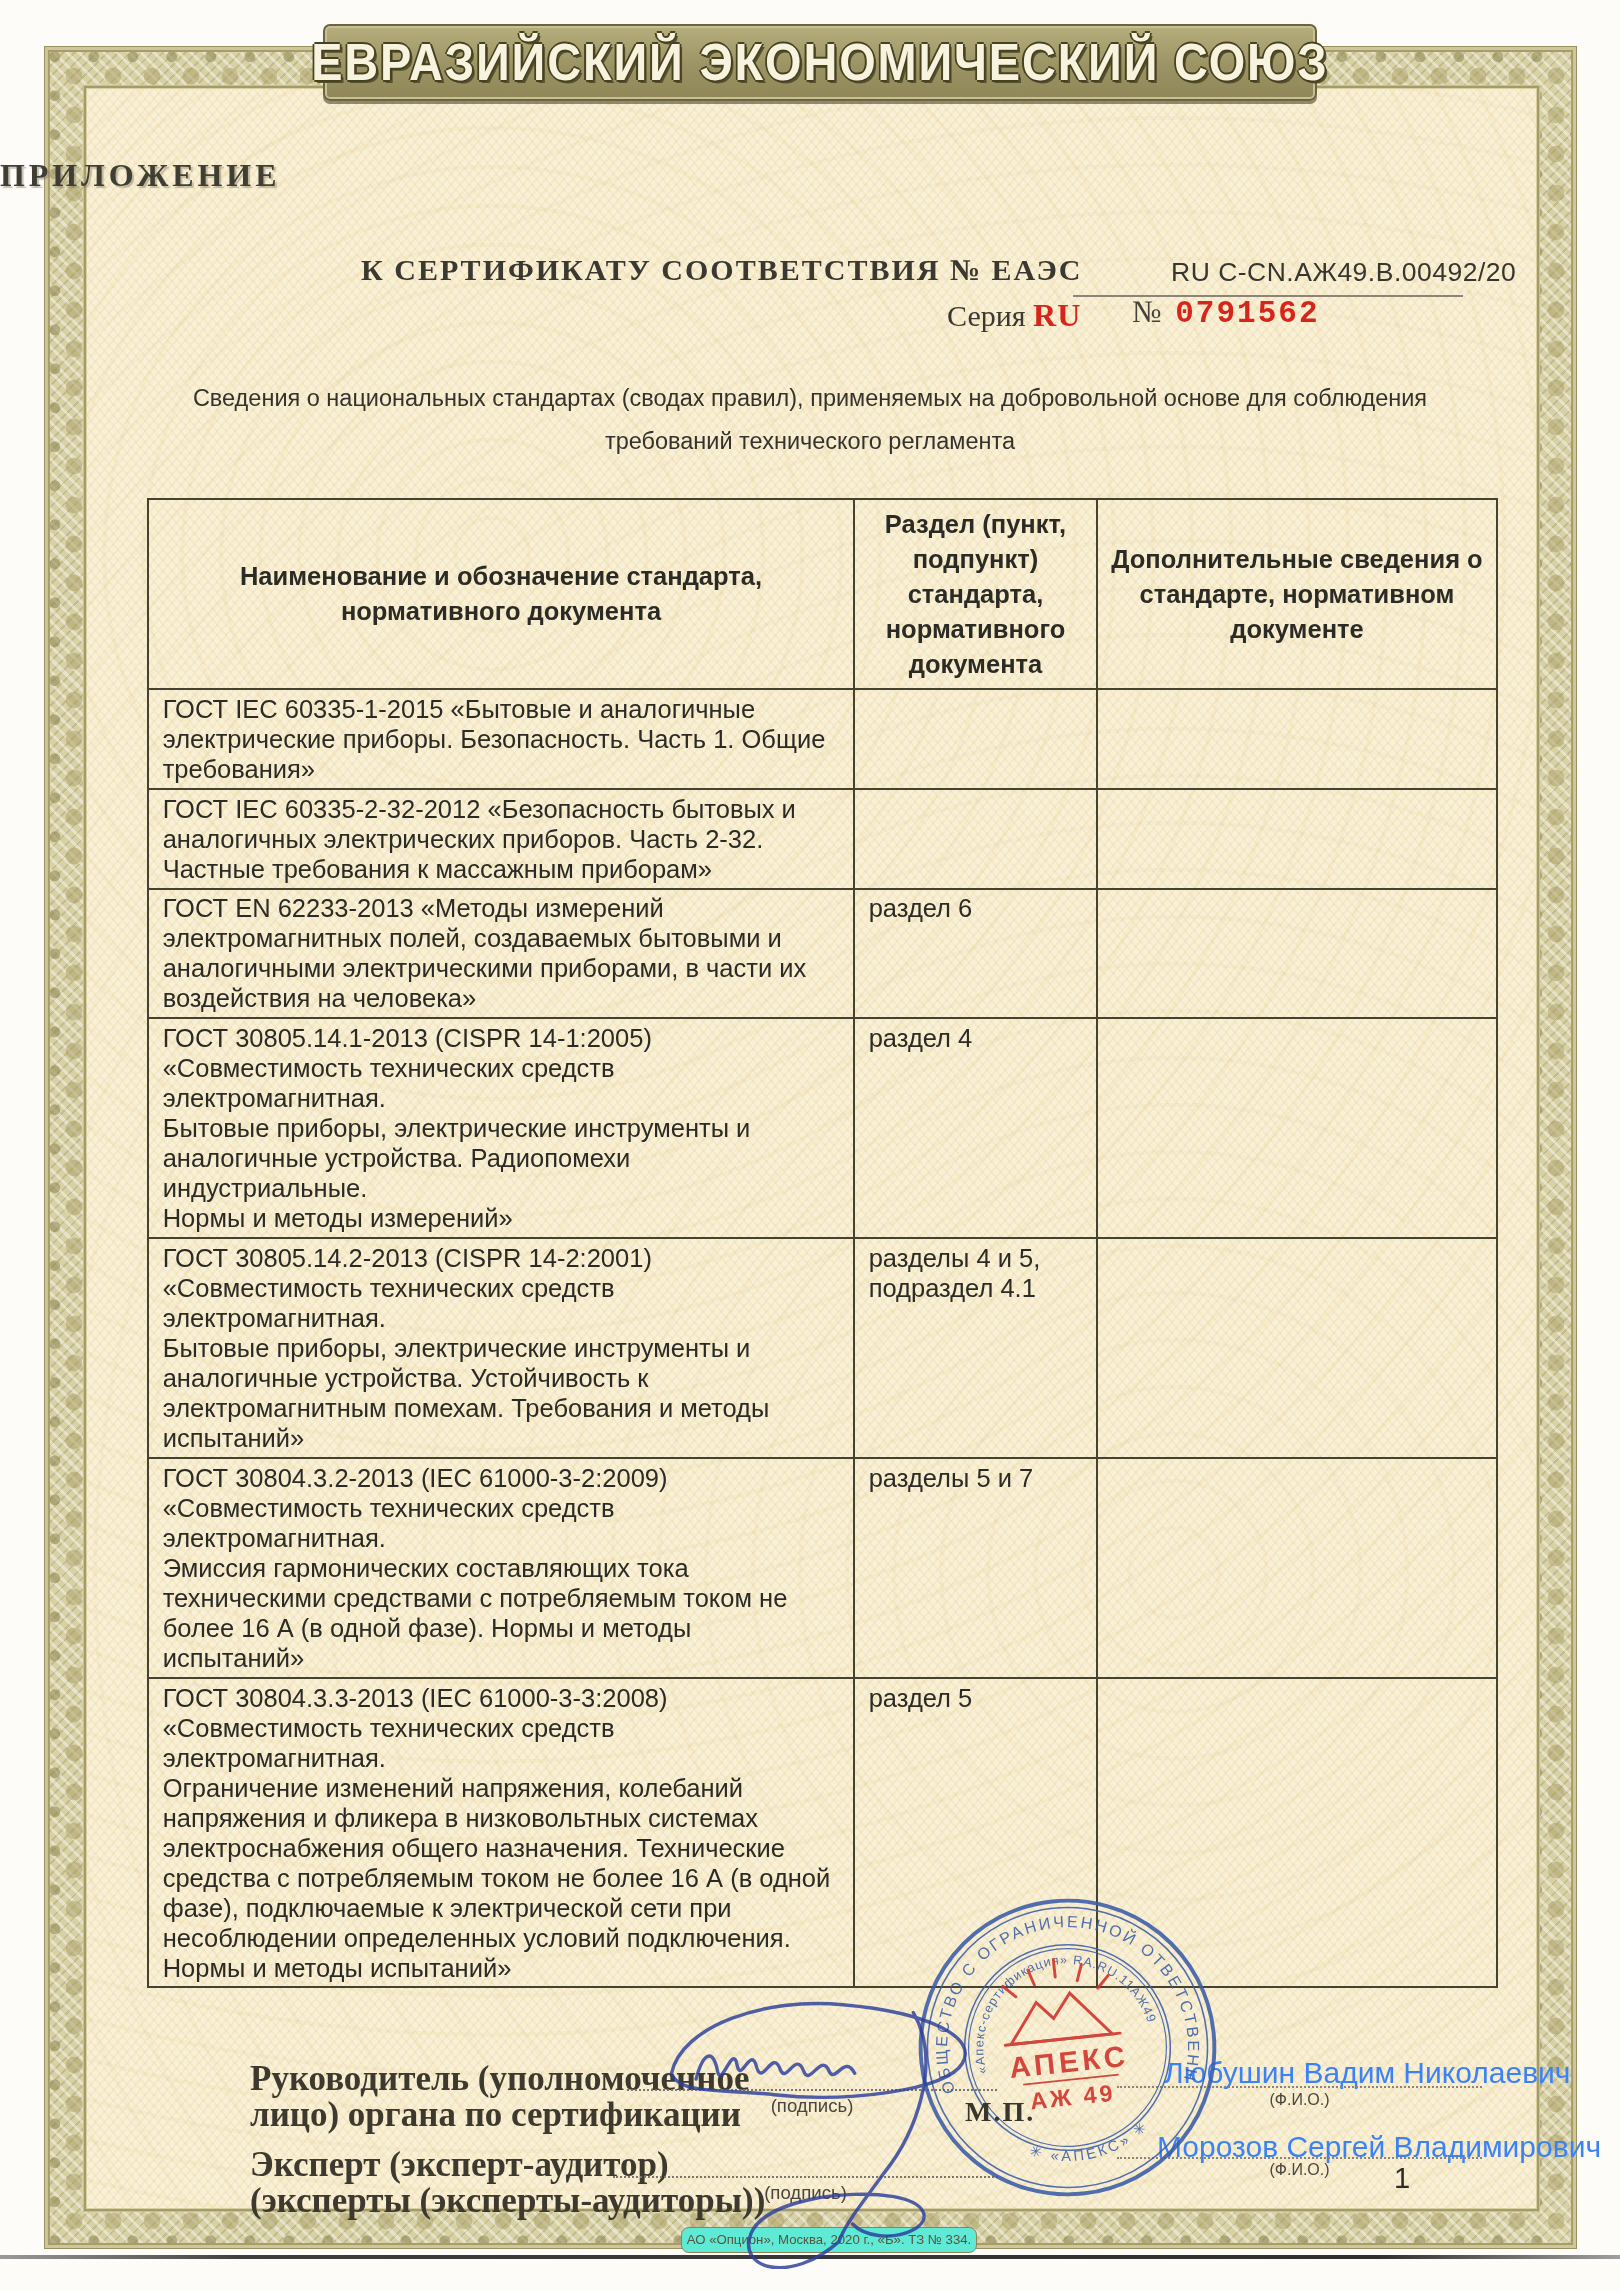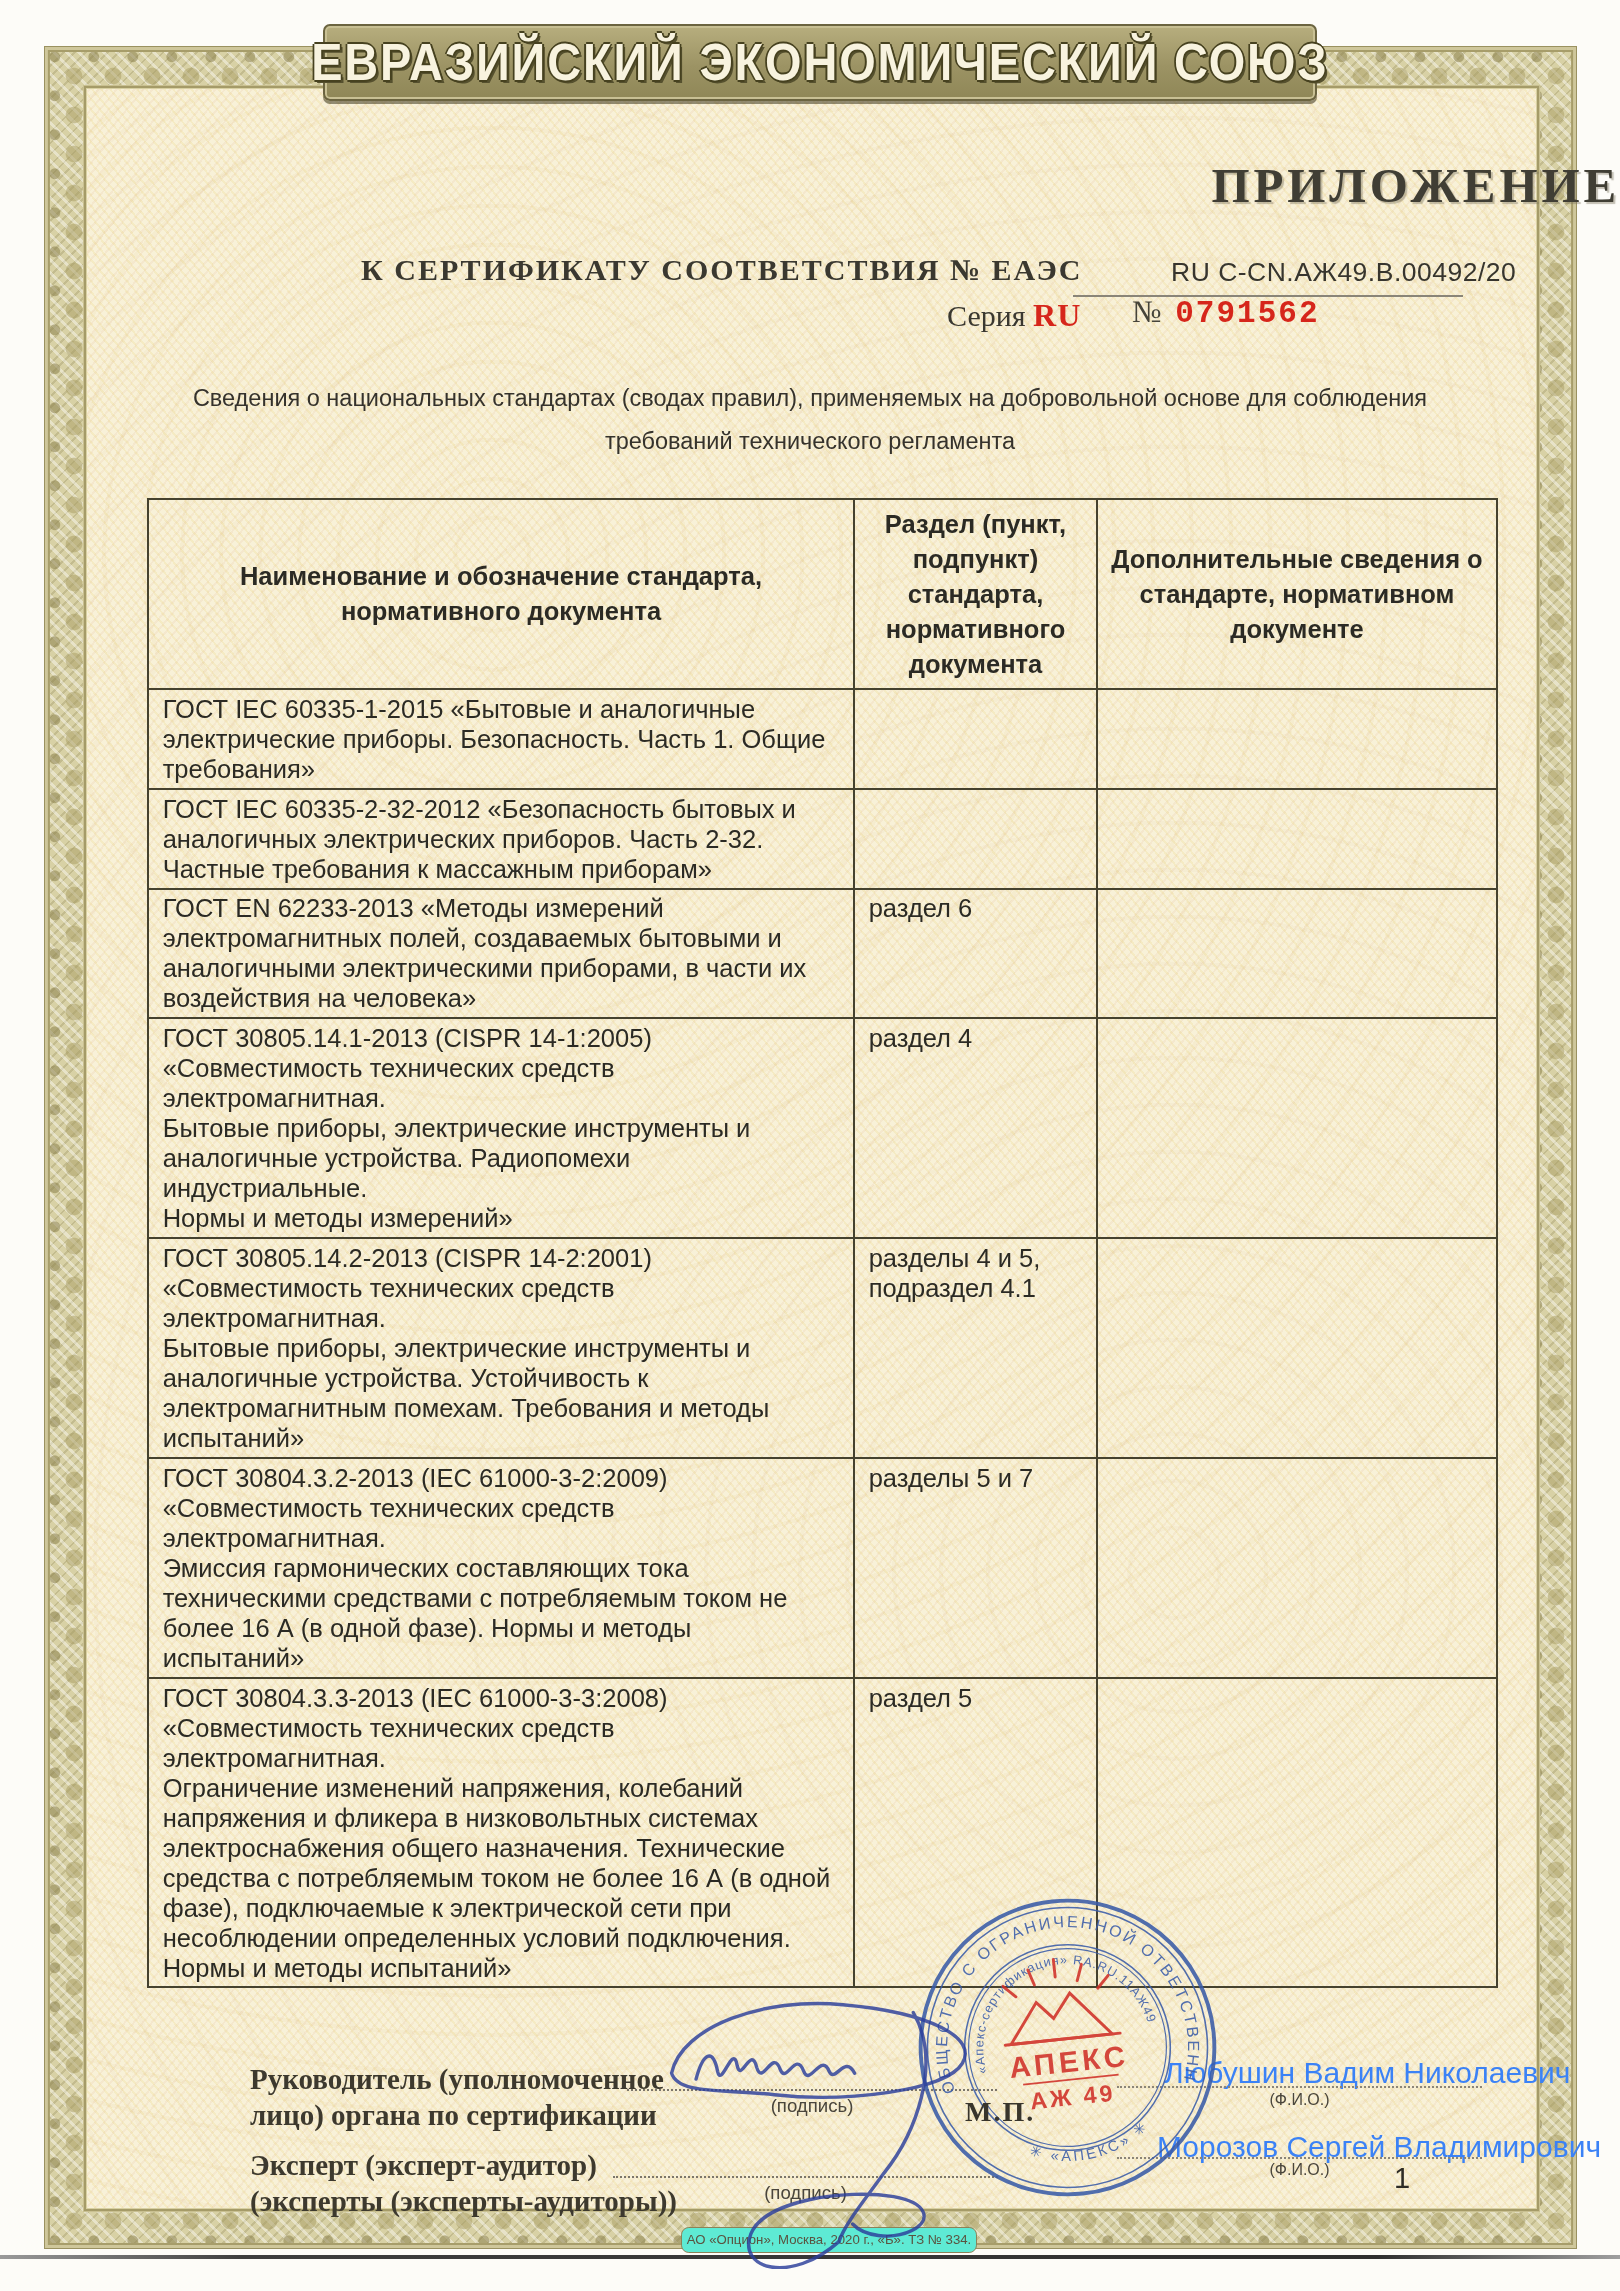--- a/index.html
+++ b/index.html
@@ -34,22 +34,22 @@
     background:linear-gradient(180deg,#b7ae7e,#9c9364 55%,#8f8757);
     border:2px solid #6b6440;border-radius:6.9px;
     box-shadow:0 2.9px 0 rgba(60,55,30,.55), inset 0 0 0 2px #c8c094;
     display:flex;align-items:center;justify-content:center;}
   .banner-text{display:inline-block;transform:scaleX(.92);
     font-family:"Liberation Sans",sans-serif;font-weight:bold;font-size:51px;letter-spacing:2px;
     color:#f8f3df;white-space:nowrap;
     text-shadow:-2px 0 0 #46411f,2px 0 0 #46411f,0 -2px 0 #46411f,0 2px 0 #46411f,2.9px 2.9px 0 #55502e;}
 
   
-  .doc-title{position:absolute;left:0;right:0;top:157px;margin:0;text-align:right;
-    font-family:"Liberation Serif",serif;font-weight:bold;font-size:49px;letter-spacing:3.9px;
+  .doc-title{position:absolute;left:0;right:0;top:157px;margin:0;text-align:left;
+    font-family:"Liberation Serif",serif;font-weight:bold;font-size:32px;letter-spacing:3.9px;
     color:#403e34;text-shadow:2px 2px 1px rgba(125,118,95,.45);}
   .subtitle{position:absolute;left:361px;top:253px;
     font-family:"Liberation Serif",serif;font-weight:bold;font-size:30px;letter-spacing:2px;color:#3a3830;}
   .cert-no{position:absolute;left:1127px;top:257px;font-size:26.5px;color:#37352e;letter-spacing:0.5px;margin-left:44px;}
   .cert-no-line{position:absolute;left:1073px;top:295px;width:390px;height:0;
     border-bottom:2px solid #8a8578;}
   .series{position:absolute;left:947px;top:297px;font-family:"Liberation Serif",serif;
     font-size:30px;color:#3a3830;}
   .series .red{font-weight:bold;font-size:32px;letter-spacing:1px;}
   .blank-no{position:absolute;left:1132px;top:294px;}
@@ -69,21 +69,21 @@
   .t-row + .t-row{border-top:2px solid #45422f;}
   .t-cell{padding:3.9px 19.6px 3.9px 13.7px;font-size:25.5px;line-height:30px;color:#2b2a24;
     white-space:pre-line;box-sizing:border-box;}
   .t-cell + .t-cell{border-left:2px solid #45422f;}
   .t-head{min-height:188px;}
   .t-head .t-cell{display:flex;align-items:center;justify-content:center;text-align:center;
     font-weight:bold;line-height:35px;padding:5.9px 9.8px;}
 
   
   .sig-label{position:absolute;left:250px;font-family:"Liberation Serif",serif;font-weight:bold;
-    font-size:29px;line-height:36px;color:#3d392e;white-space:pre-line;}
+    font-size:35px;line-height:36px;color:#3d392e;white-space:pre-line;}
   .sig-label.head{top:2061px;}
   .sig-label.expert{top:2147px;}
   .sig-line{position:absolute;height:0;border-bottom:2px dotted #7c766a;}
   .sig-line.l1{left:627px;top:2089px;width:370px;}
   .sig-line.l2{left:613px;top:2176px;width:385px;}
   .sig-cap{position:absolute;text-align:center;font-size:18.6px;color:#4a463c;}
   .sig-cap.c1{left:627px;top:2095px;width:370px;}
   .sig-cap.c2{left:613px;top:2182px;width:385px;}
 
   .fio{position:absolute;font-size:30px;color:#3b82f6;margin-left:22px;}

